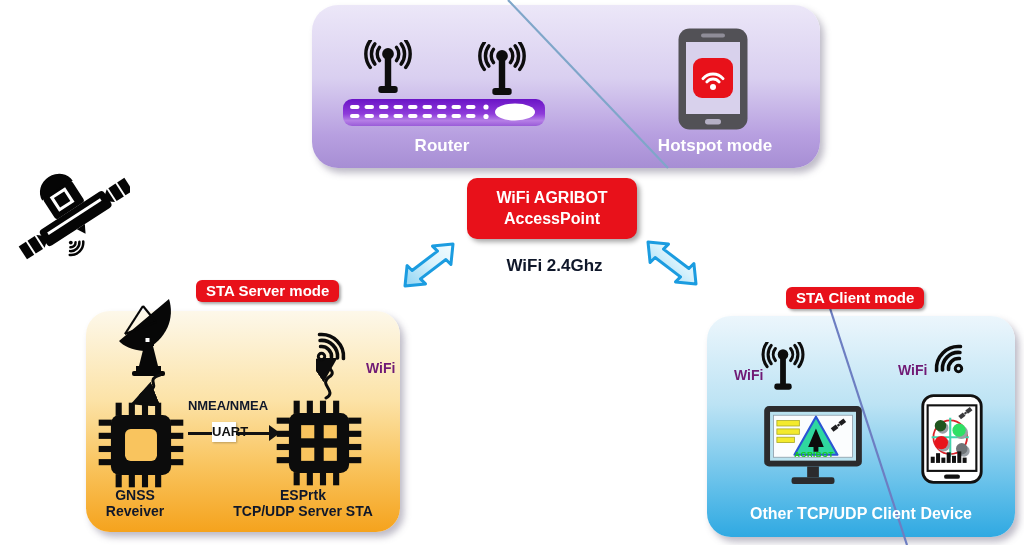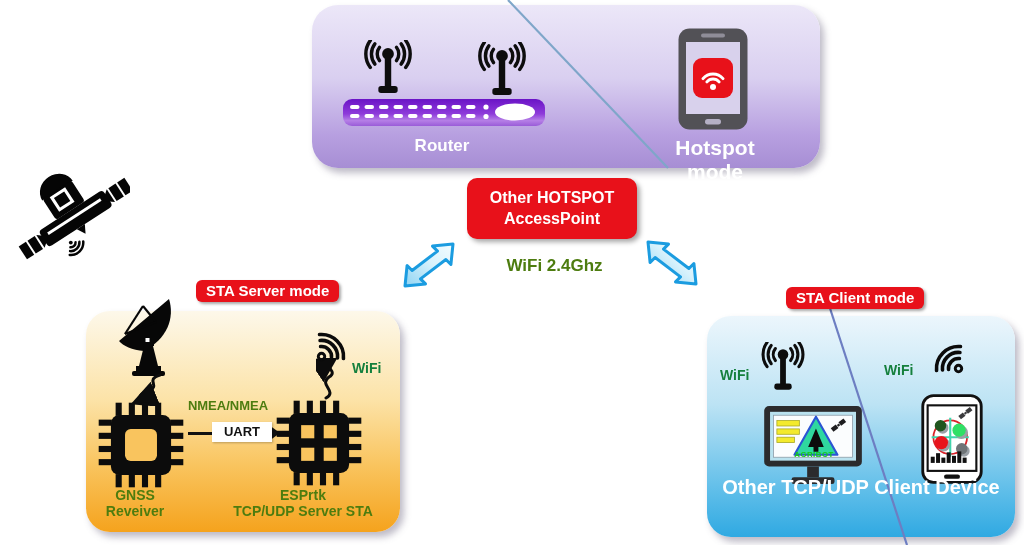--- a/index.html
+++ b/index.html
@@ -9,43 +9,43 @@
   .panel{position:absolute;z-index:1;border-radius:26px;box-shadow:4px 5px 7px rgba(110,105,130,.45);}
   #top-panel{left:312px;top:5px;width:508px;height:163px;
      background:linear-gradient(180deg,#ece7f8 0%,#d9cff0 45%,#b79fe0 80%,#a78ed4 100%);}
   #server-panel{left:86px;top:311px;width:314px;height:221px;border-radius:24px;
      background:linear-gradient(180deg,#fdf8ea 0%,#fce3a8 40%,#f9c45e 70%,#f5a31d 100%);}
   #client-panel{left:707px;top:316px;width:308px;height:221px;border-radius:24px;
      background:linear-gradient(180deg,#ecf6fc 0%,#bce3f4 40%,#5dbde9 80%,#2fa9e2 100%);}
   .z2{z-index:2;} .z3{z-index:3;}
   svg{display:block;}
   .white-label{color:#ffffff;text-align:center;z-index:3;position:absolute;}
-  .black-label{color:#4d7c0f;text-align:center;z-index:3;position:absolute;}
-  .blue-label{color:#15803d;z-index:3;position:absolute;font-size:14px;}
+  .black-label{color:#0f172a;text-align:center;z-index:3;position:absolute;}
+  .blue-label{color:#701a75;z-index:3;position:absolute;font-size:14px;margin-left:14px;}
   .tag{position:absolute;z-index:4;background:#e8111a;color:#ffffff;font-size:15px;
        padding:2px 10px 3px;border-radius:6px;box-shadow:2px 2px 3px rgba(0,0,0,.35);
        white-space:nowrap;}
   #ap-box{position:absolute;left:467px;top:178px;width:170px;height:61px;z-index:3;
        background:#e8111a;border-radius:10px;box-shadow:3px 3px 5px rgba(0,0,0,.35);
        color:#fff;font-size:16px;display:flex;flex-direction:column;align-items:center;
        justify-content:center;line-height:1.3;text-align:center;}
   #band-label{left:487px;top:256px;width:135px;font-size:17px;}
   #router-label{left:392px;top:136px;width:100px;font-size:17px;}
-  #hotspot-label{left:645px;top:136px;width:140px;font-size:21px;}
+  #hotspot-label{left:645px;top:136px;width:140px;font-size:17px;}
   #uart-wrap{position:absolute;left:188px;top:422px;width:92px;height:22px;z-index:3;}
   #uart-line{position:absolute;left:0;top:10px;right:9px;height:2.6px;background:#111;}
   #uart-head{position:absolute;right:0;top:3px;width:0;height:0;
      border-left:11px solid #111;border-top:8px solid transparent;border-bottom:8px solid transparent;}
-  #uart-box{position:absolute;left:24px;top:0;width:60px;height:20px;background:#fff;
+  #uart-box{position:absolute;left:24px;top:0;width:24px;height:20px;background:#fff;
      font-size:13px;color:#111;text-align:center;line-height:20px;box-shadow:1px 1px 2px rgba(0,0,0,.25);}
   #nmea-label{left:178px;top:398px;width:100px;font-size:13px;}
   .chip-caption{font-size:14px;line-height:1.15;}
   #gnss-caption{left:85px;top:487px;width:100px;}
   #esp-caption{left:203px;top:487px;width:200px;}
-  #client-caption{left:707px;top:476px;width:308px;font-size:20px;}
+  #client-caption{left:707px;top:505px;width:308px;font-size:16px;}
 </style>
 </head>
 <body>
 
 <div id="canvas">
 
   <div id="top-panel" class="panel"></div>
   <div id="server-panel" class="panel"></div>
   <div id="client-panel" class="panel"></div>
 
@@ -126,21 +126,21 @@
       <circle cx="36" cy="60" r="3" fill="#ffffff"></circle>
       <g fill="none" stroke="#ffffff" stroke-width="3" stroke-linecap="round">
         <path d="M29.9 54.9 A8 8 0 0 1 42.1 54.9"></path>
         <path d="M26.0 51.6 A13 13 0 0 1 46.0 51.6"></path>
       </g>
     </g>
   </svg>
   <div id="hotspot-label" class="white-label">Hotspot mode</div>
 
   <div id="ap-box">
-    <div>Other HOTSPOT</div>
+    <div>WiFi AGRIBOT</div>
     <div>AccessPoint</div>
   </div>
   <div id="band-label" class="black-label">WiFi 2.4Ghz</div>
 
   <svg class="abs z3" style="left:397px;top:236px;" width="64" height="58" viewBox="0 0 64 58">
     <defs>
         <linearGradient id="ga1" x1="0" y1="1" x2="1" y2="0">
       <stop offset="0" stop-color="#8fd4f3"></stop>
           <stop offset="0.55" stop-color="#d8f2fc"></stop>
           <stop offset="1" stop-color="#f3fcff"></stop>

